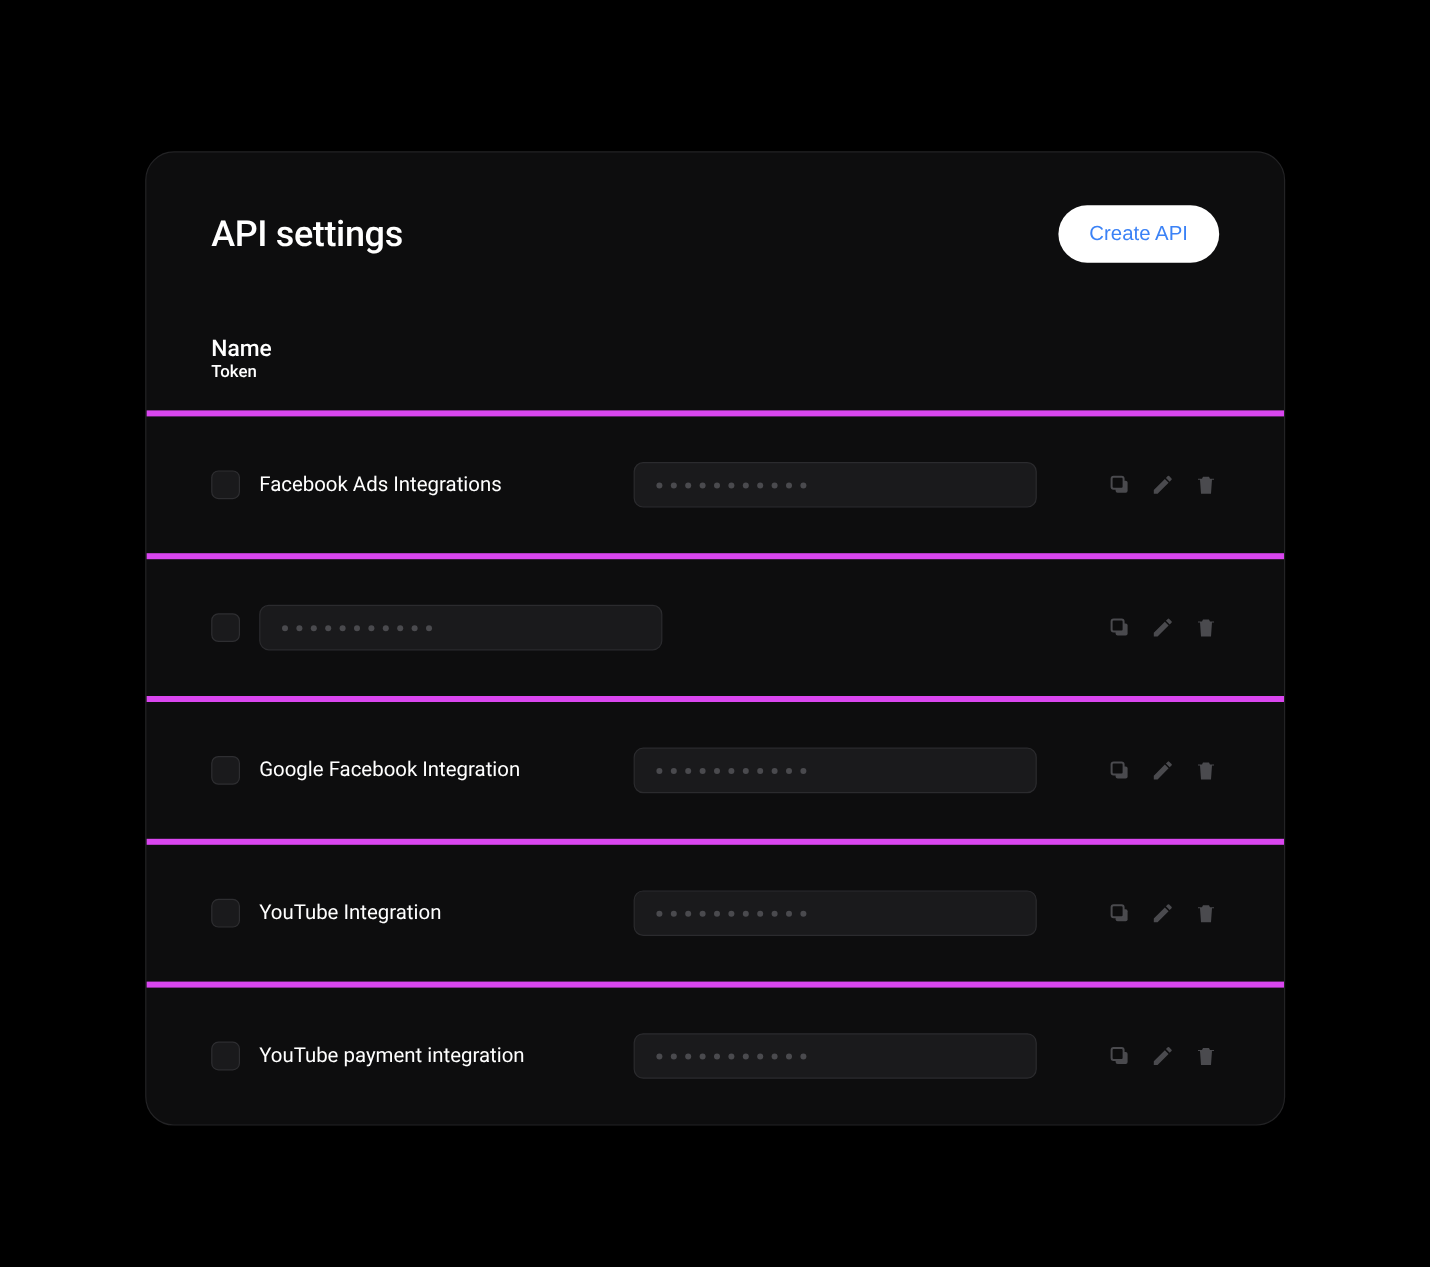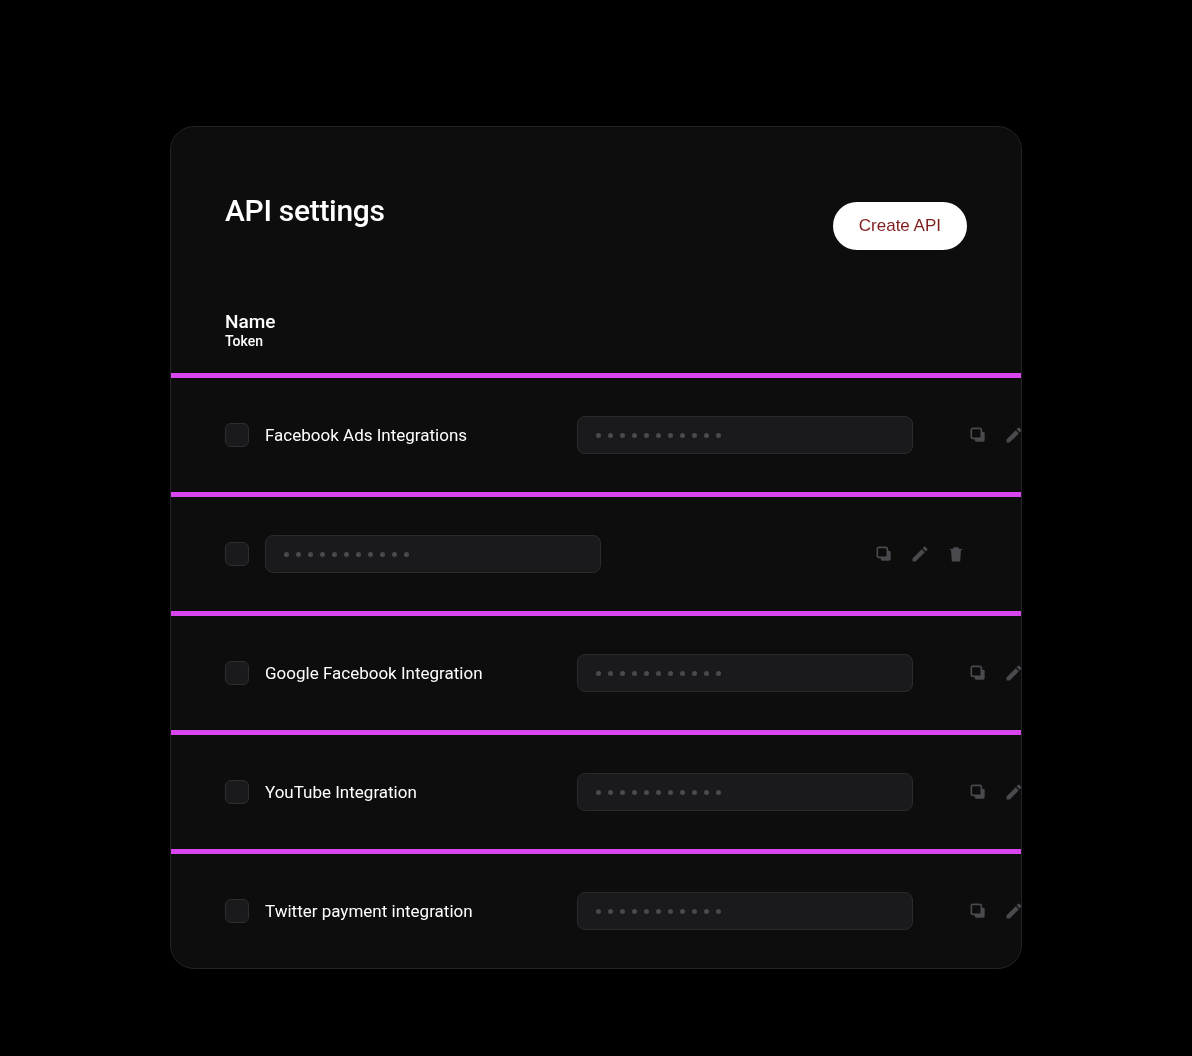--- a/index.html
+++ b/index.html
@@ -11,48 +11,47 @@
       background: #000000;
       width: 1192px;
       height: 1056px;
       font-family: -apple-system, BlinkMacSystemFont, 'Segoe UI', Roboto, sans-serif;
       display: flex;
       align-items: flex-start;
       justify-content: center;
       padding-top: 126px;
     }
     .card {
-      width: 852px;
+      width: 950px;
       background: #0d0d0e;
       border: 1px solid #232325;
       border-radius: 24px;
       overflow: hidden;
     }
     .card-header {
       display: flex;
       justify-content: space-between;
       align-items: center;
       padding: 44px 54px 0 54px;
     }
     .page-title {
       color: #ffffff;
       font-size: 30px;
       font-weight: 500;
       letter-spacing: -0.3px;
     }
     .create-btn {
       background: #ffffff;
-      color: #7f1d1d;
+      color: #3b82f6;
       border: none;
       border-radius: 999px;
       padding: 14px 26px;
       font-size: 17px;
       font-weight: 500;
       cursor: pointer;
-      margin-top: 31px;
     }
     .column-headers {
       display: flex;
       padding: 60px 54px 24px 54px;
       flex-direction: column;
     }
     .col-name {
       width: 352px;
       color: #ffffff;
       font-size: 19px;
@@ -276,21 +275,21 @@
       <div class="icon-btn">
         <svg viewBox="0 0 24 24" fill="#4a4a4e">
             <path d="M6 7h12l-1 14H7L6 7zm3-3h6l1 2H8l1-2zM4 6h16v1H4V6z"></path>
           </svg>
       </div>
     </div>
   </div>
 
   <div class="table-row">
     <div class="checkbox"></div>
-    <div class="row-name">Twitter payment integration</div>
+    <div class="row-name">YouTube payment integration</div>
     <div class="token-box">
       <span class="dot"></span>
         <span class="dot"></span>
         <span class="dot"></span>
         <span class="dot"></span>
         <span class="dot"></span>
         <span class="dot"></span>
         <span class="dot"></span>
         <span class="dot"></span>
         <span class="dot"></span>

